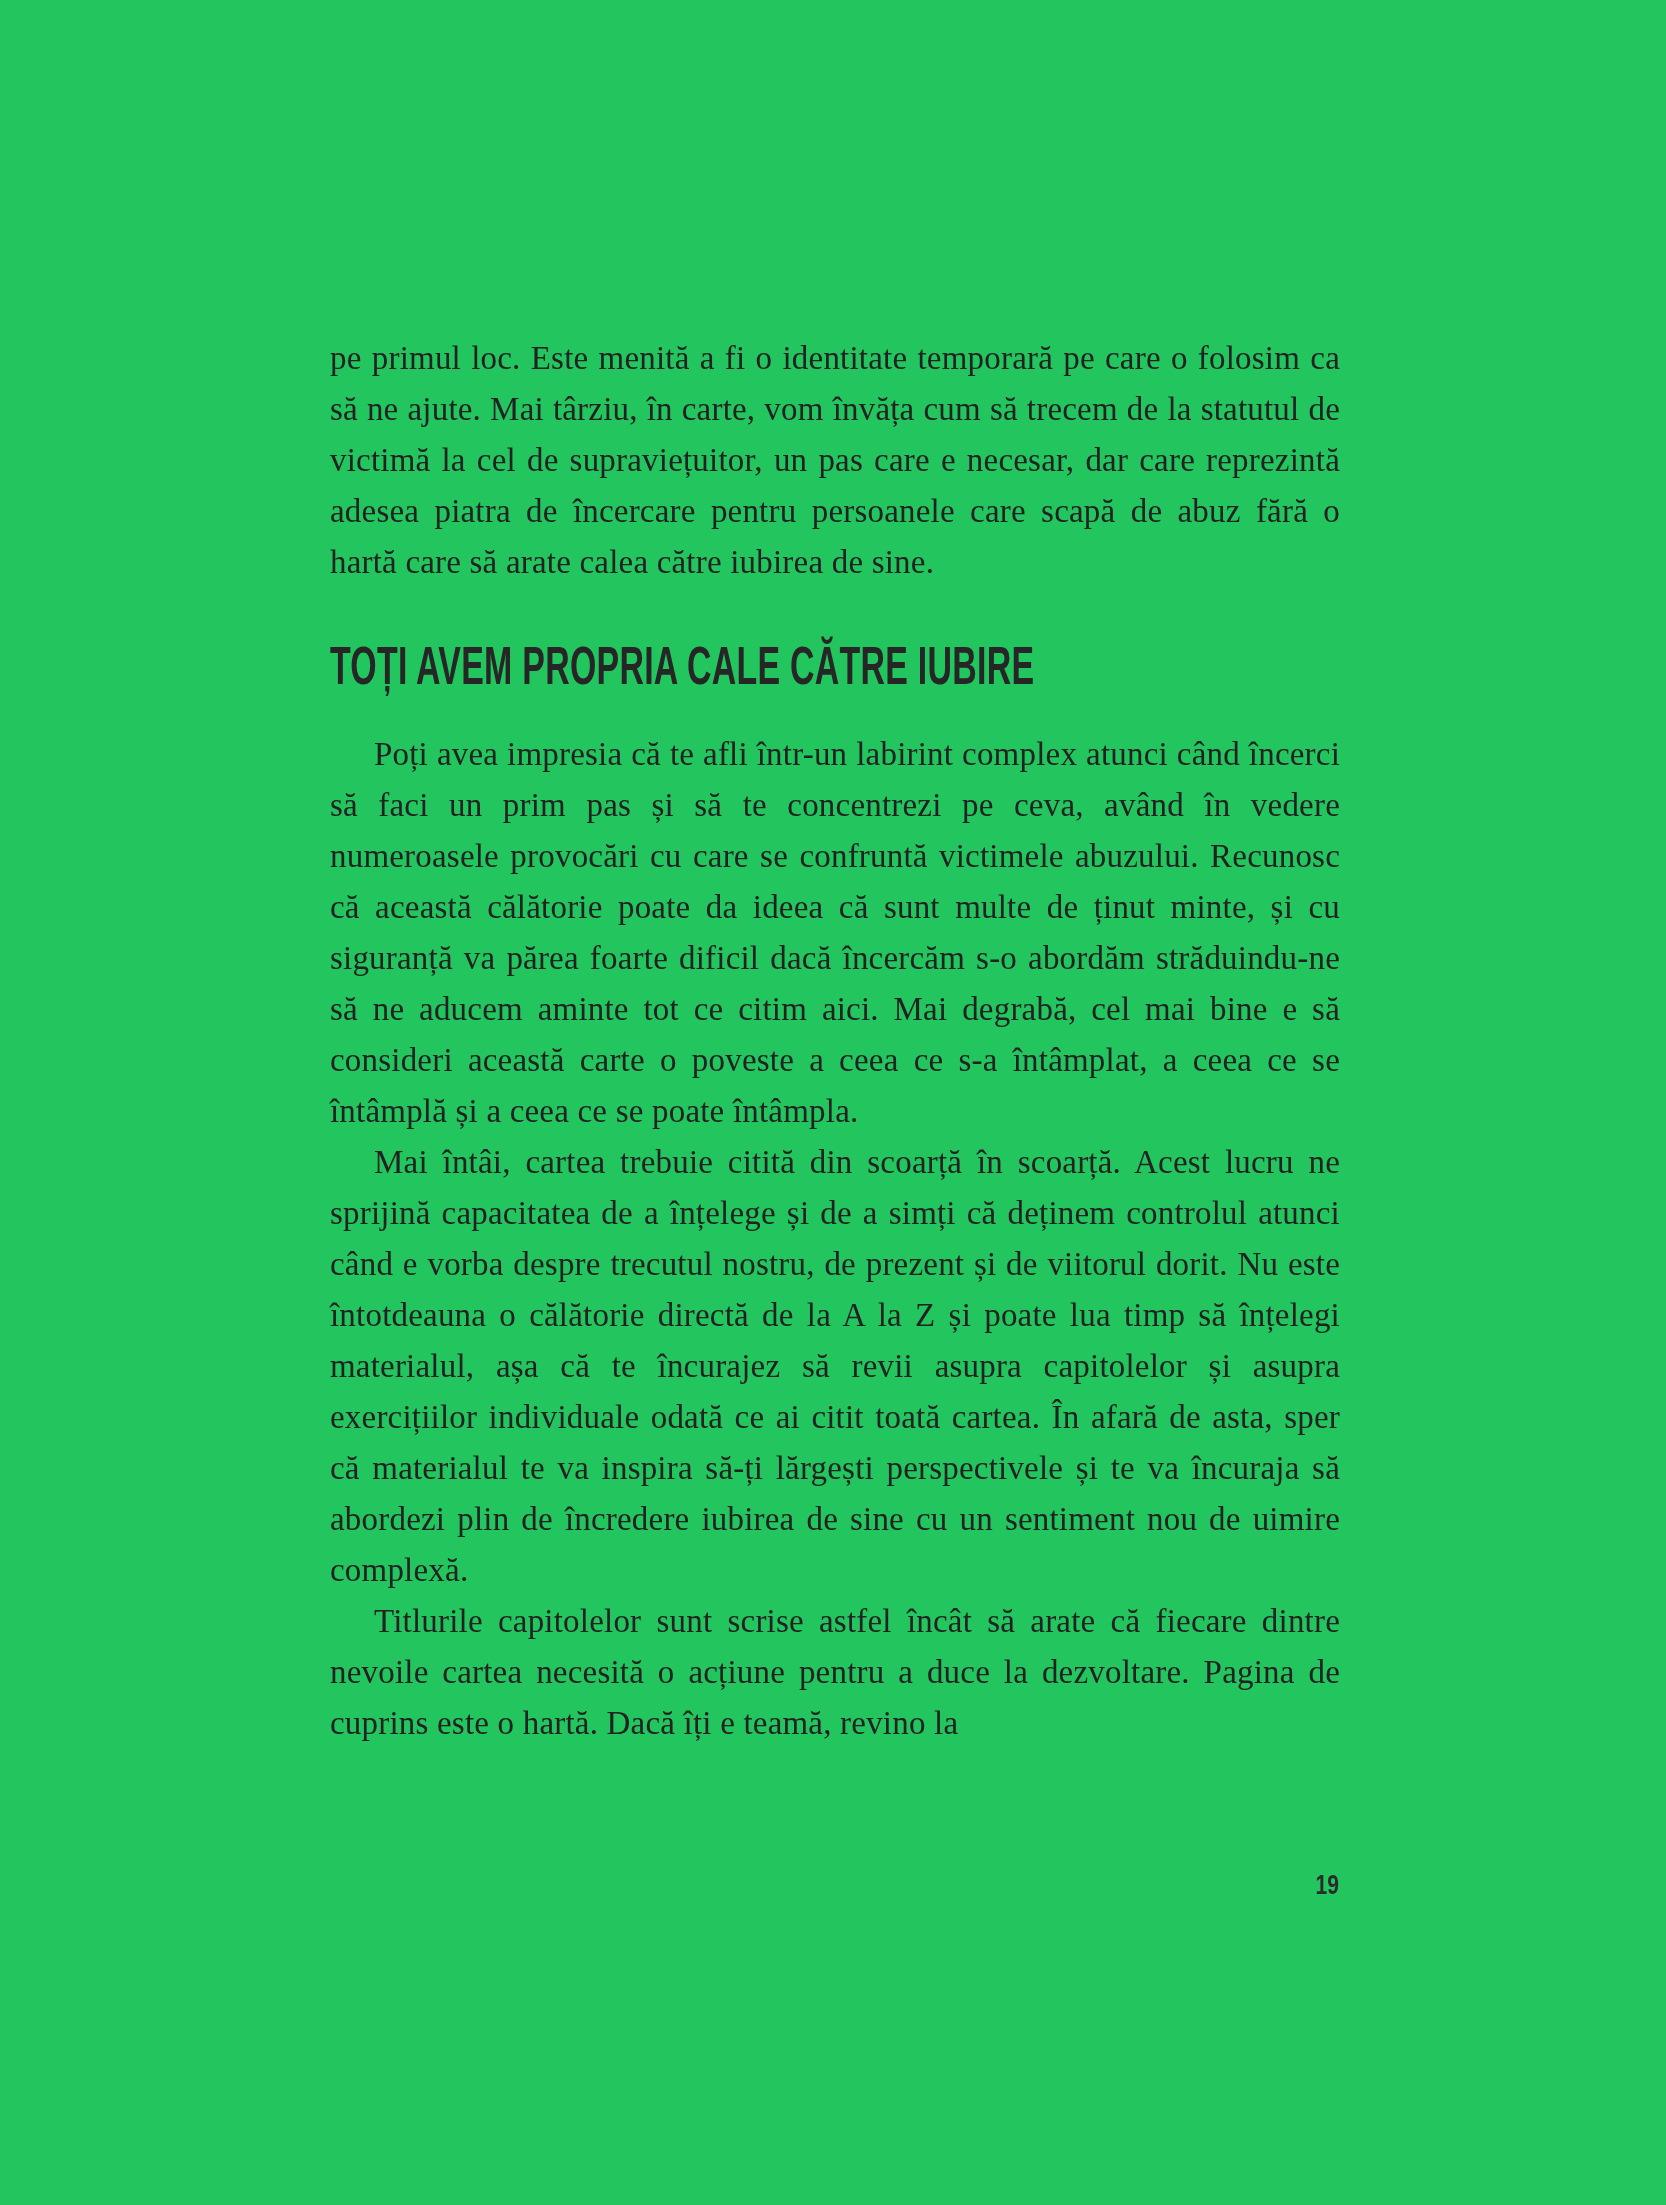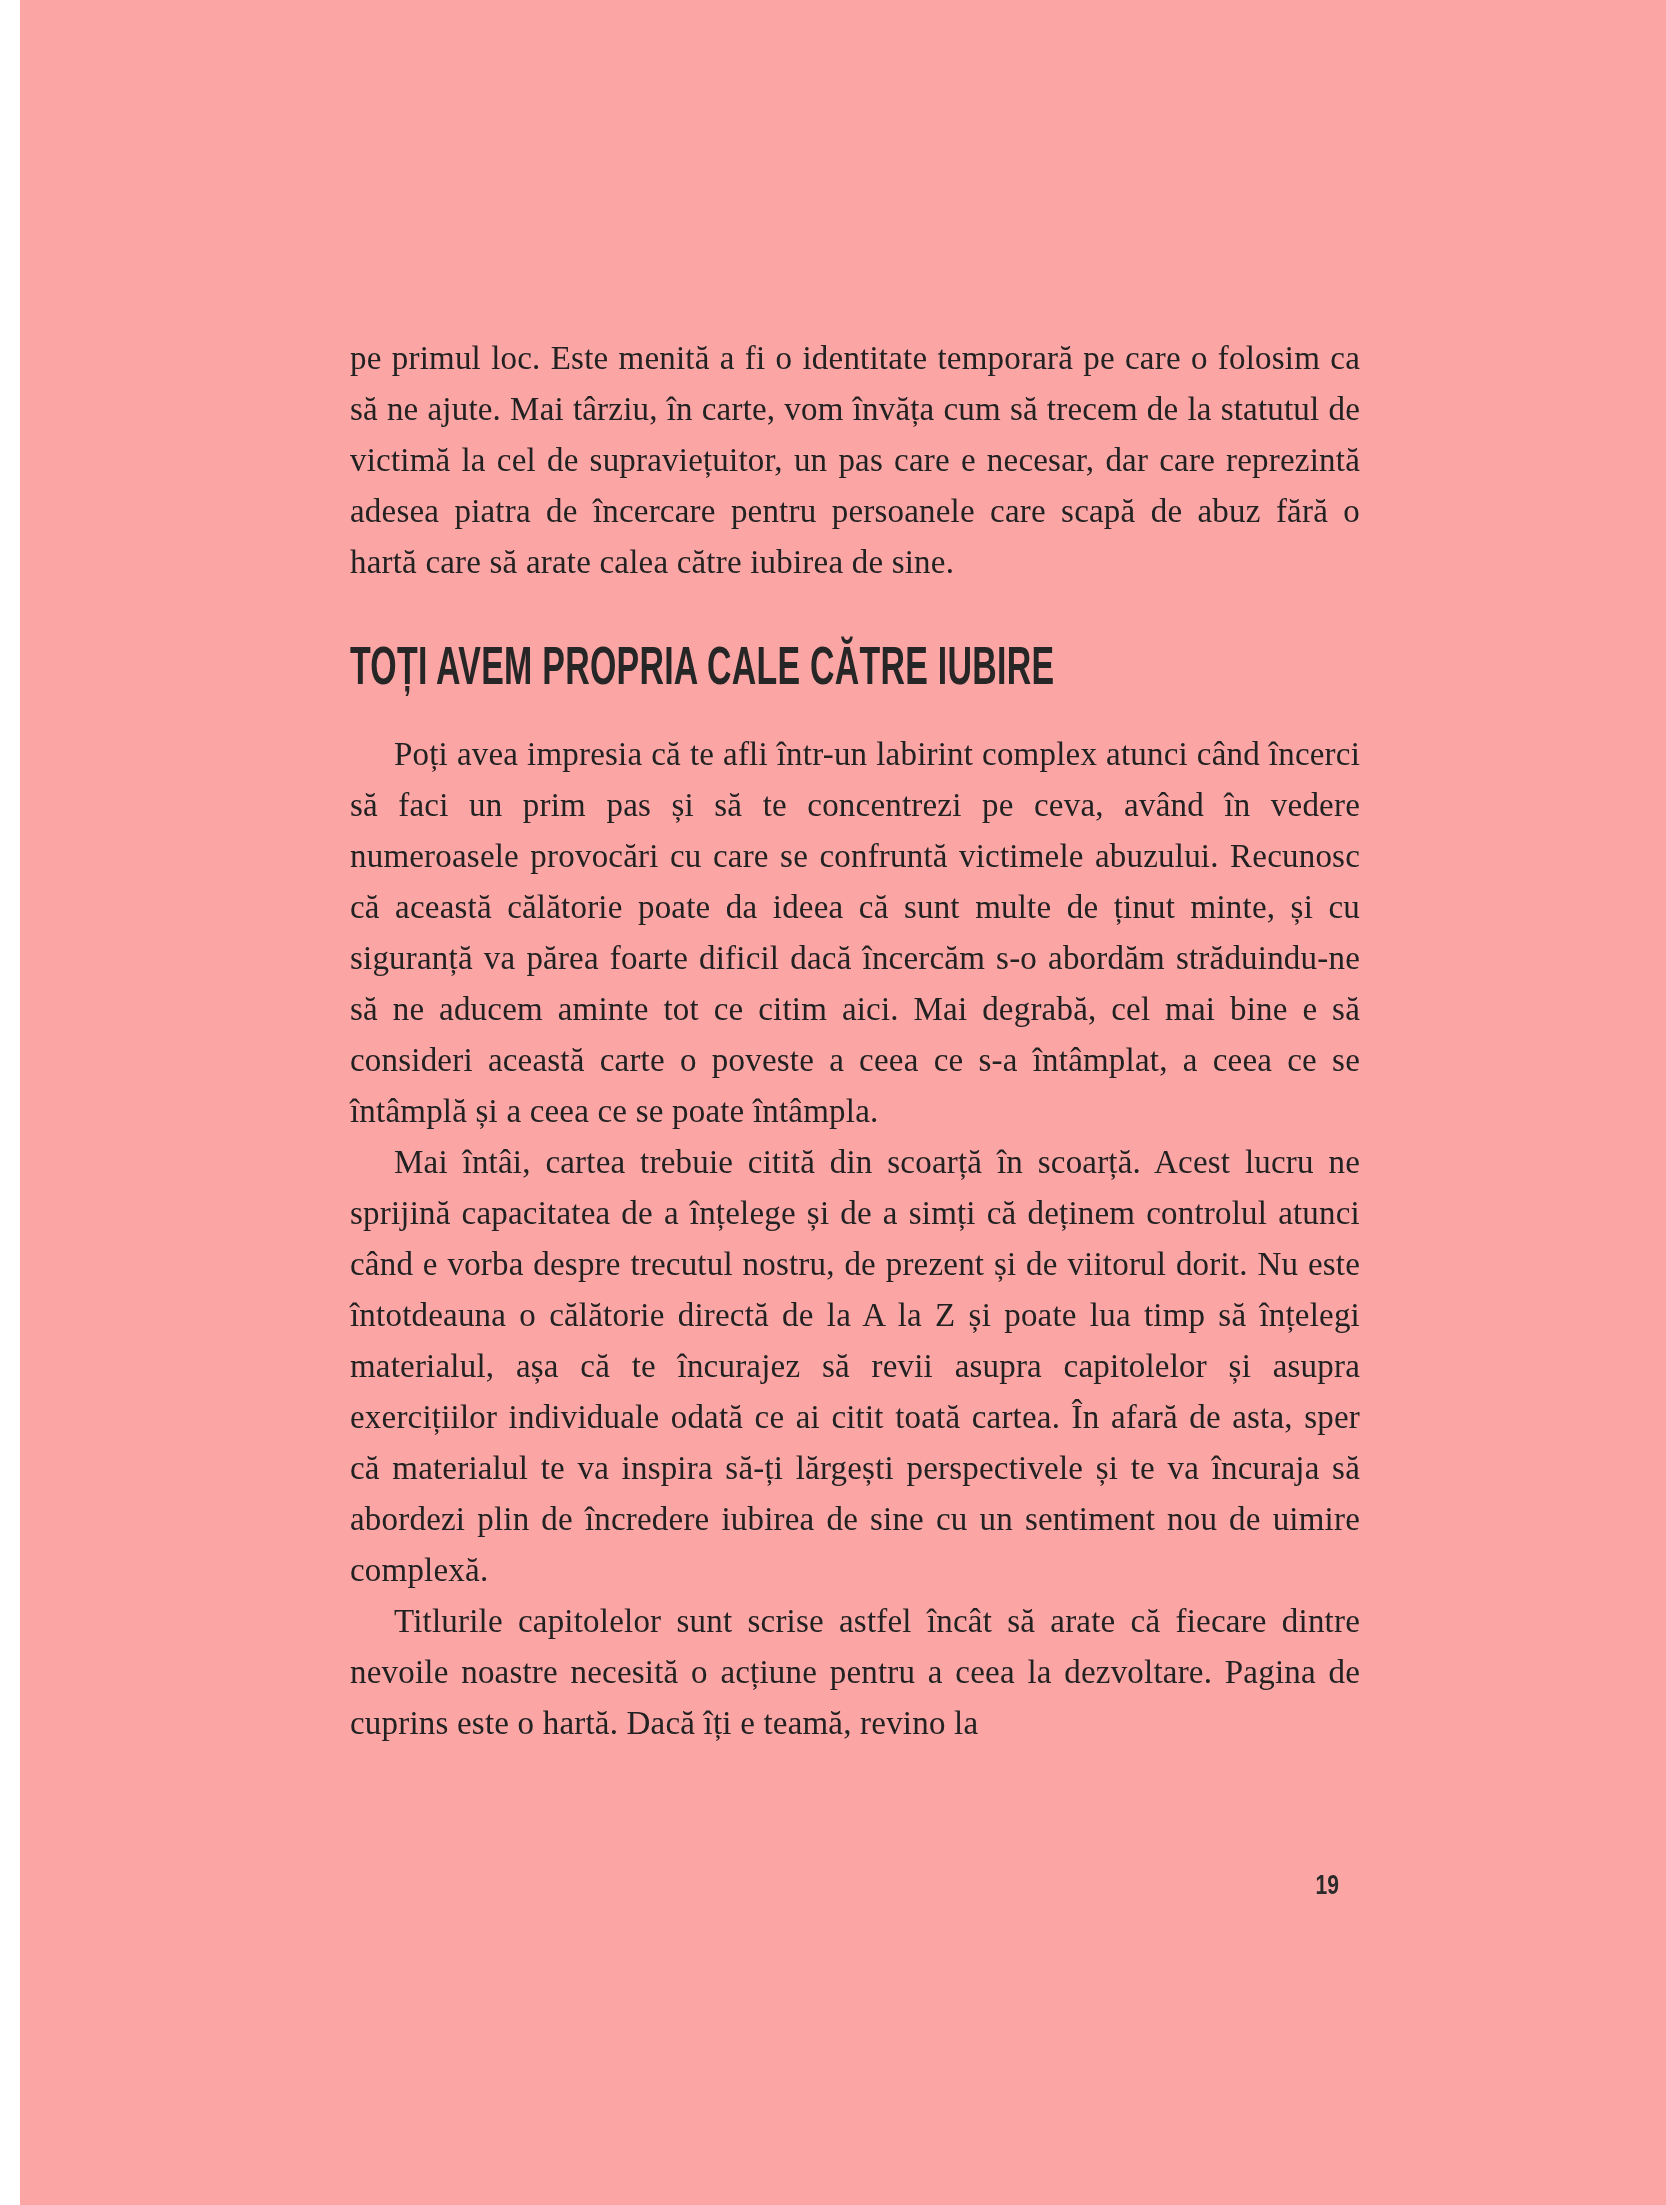--- a/index.html
+++ b/index.html
@@ -13,22 +13,21 @@
     width: 1666px;
     height: 2205px;
     font-family: "Liberation Serif", serif;
     color: #1f1f1f;
     overflow: hidden;
   }
 
   .page {
     position: absolute;
     inset: 0;
-    background: #fca5a5;
-    margin-left: 20px;
+    background: #22c55e;
   }
 
   .text-block {
     position: absolute;
     left: 330px;
     top: 333px;
     width: 1010px;
   }
 
   .para {
@@ -82,20 +81,20 @@
   <div class="text-block">
 
     <p class="para">pe primul loc. Este menită a fi o identitate temporară pe care o folosim ca să ne ajute. Mai târziu, în carte, vom învăța cum să trecem de la statutul de victimă la cel de supraviețuitor, un pas care e necesar, dar care reprezintă adesea piatra de încercare pentru persoanele care scapă de abuz fără o hartă care să arate calea către iubirea de sine.</p>
 
     <h2 class="section-heading">TOȚI AVEM PROPRIA CALE CĂTRE IUBIRE</h2>
 
     <p class="para indent">Poți avea impresia că te afli într-un labirint complex atunci când încerci să faci un prim pas și să te concentrezi pe ceva, având în vedere numeroasele provocări cu care se confruntă victimele abuzului. Recunosc că această călătorie poate da ideea că sunt multe de ținut minte, și cu siguranță va părea foarte dificil dacă încercăm s-o abordăm străduindu-ne să ne aducem aminte tot ce citim aici. Mai degrabă, cel mai bine e să consideri această carte o poveste a ceea ce s-a întâmplat, a ceea ce se întâmplă și a ceea ce se poate întâmpla.</p>
 
     <p class="para indent"><strong class="lead-bold">Mai întâi, cartea trebuie citită din scoarță în scoarță.</strong> <span>Acest lucru ne sprijină capacitatea de a înțelege și de a simți că deținem controlul atunci când e vorba despre trecutul nostru, de prezent și de viitorul dorit. Nu este întotdeauna o călătorie directă de la A la Z și poate lua timp să înțelegi materialul, așa că te încurajez să revii asupra capitolelor și asupra exercițiilor individuale odată ce ai citit toată cartea. În afară de asta, sper că materialul te va inspira să-ți lărgești perspectivele și te va încuraja să abordezi plin de încredere iubirea de sine cu un sentiment nou de uimire complexă.</span></p>
 
-    <p class="para indent">Titlurile capitolelor sunt scrise astfel încât să arate că fiecare dintre nevoile noastre necesită o acțiune pentru a ceea la dezvoltare. Pagina de cuprins este o hartă. Dacă îți e teamă, revino la</p>
+    <p class="para indent">Titlurile capitolelor sunt scrise astfel încât să arate că fiecare dintre nevoile cartea necesită o acțiune pentru a duce la dezvoltare. Pagina de cuprins este o hartă. Dacă îți e teamă, revino la</p>
 
   </div>
 
   <div class="page-number">19</div>
 
 </div>
 
 
 </body></html>

